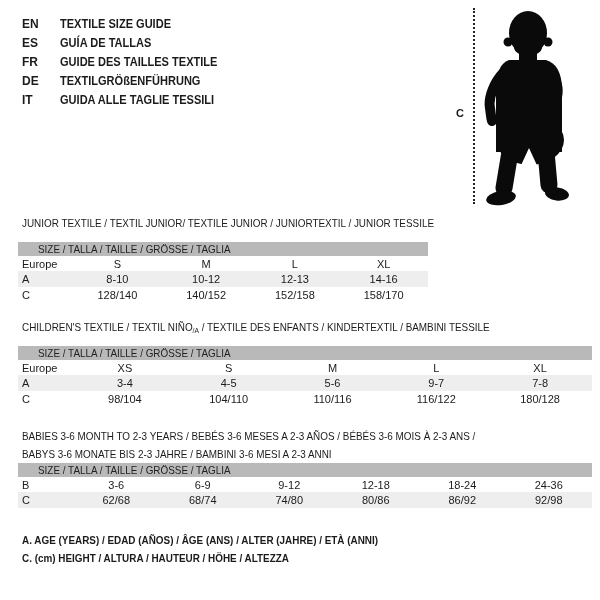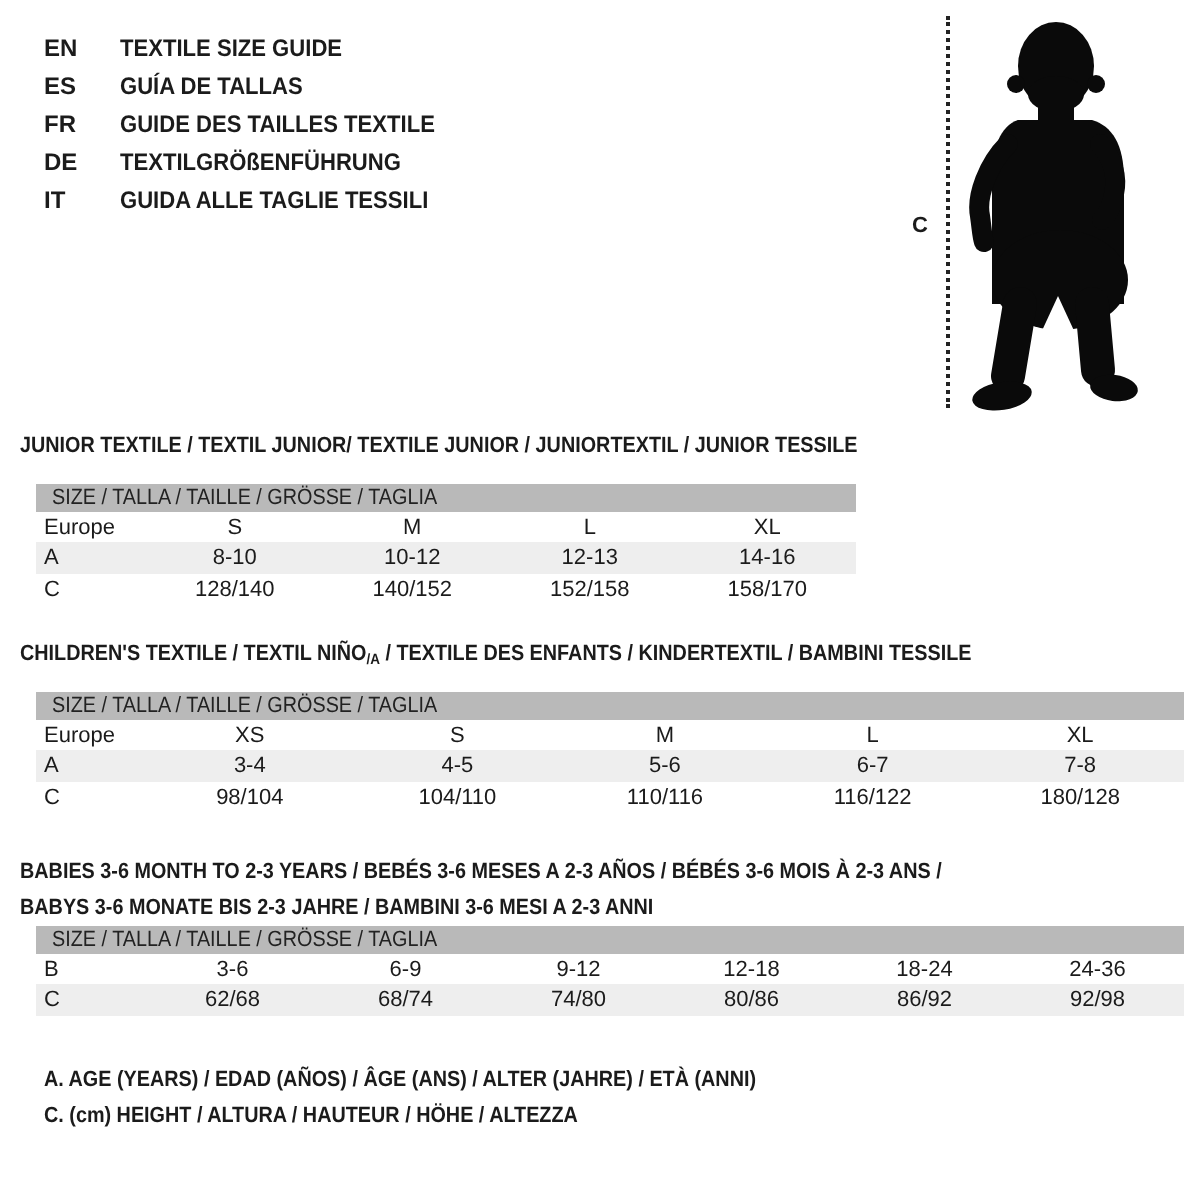--- a/index.html
+++ b/index.html
@@ -15,32 +15,32 @@
   .lang-row{display:flex;align-items:flex-end;}
   .lang-code{width:38px;flex:0 0 38px;}
   .lang-text{display:inline-block;transform:scaleX(0.92);transform-origin:0 50%;white-space:nowrap;}
 
   
   .measure-line{position:absolute;left:473px;top:8px;height:196px;width:0;border-left:2px dotted #222;}
   .measure-label{position:absolute;left:456px;top:107px;font-size:11px;font-weight:bold;}
   .toddler{position:absolute;left:484px;top:2px;width:108px;height:206px;}
 
   
-  .sec-heading{position:absolute;left:10px;font-size:11px;font-weight:bold;line-height:12px;white-space:nowrap;}
+  .sec-heading{position:absolute;left:22px;font-size:11px;font-weight:normal;line-height:12px;white-space:nowrap;}
   .h1pos{top:217px;}
   .h2pos{top:321px;}
   .h3pos{top:427px;line-height:18px;}
   .sub{font-size:7.5px;position:relative;top:2px;}
 
   
   .table{position:absolute;left:18px;font-size:11px;}
   .t1{top:242px;width:410px;}
   .t2{top:346px;width:574px;}
   .t3{top:463px;width:574px;}
-  .size-bar{height:14px;background:#b9b9b9;display:flex;align-items:center;padding-left:8px;box-sizing:border-box;color:#222;}
+  .size-bar{height:14px;background:#b9b9b9;display:flex;align-items:center;padding-left:20px;box-sizing:border-box;color:#222;}
   .t-row{display:flex;align-items:center;height:16px;}
   .t-row.h15{height:15px;}
   .t-label{width:55px;flex:0 0 55px;padding-left:4px;box-sizing:border-box;}
   .t-cell{flex:1;text-align:center;}
   .shaded{background:#eeeeee;}
 
   
   .legend{position:absolute;left:22px;top:531px;font-size:11px;font-weight:bold;line-height:18px;}
   .legend-line{white-space:nowrap;}
 </style>
@@ -142,21 +142,21 @@
       <span class="t-cell">S</span>
       <span class="t-cell">M</span>
       <span class="t-cell">L</span>
       <span class="t-cell">XL</span>
     </div>
     <div class="t-row shaded">
       <span class="t-label">A</span>
       <span class="t-cell">3-4</span>
       <span class="t-cell">4-5</span>
       <span class="t-cell">5-6</span>
-      <span class="t-cell">6-7</span>
+      <span class="t-cell">9-7</span>
       <span class="t-cell">7-8</span>
     </div>
     <div class="t-row">
       <span class="t-label">C</span>
       <span class="t-cell">98/104</span>
       <span class="t-cell">104/110</span>
       <span class="t-cell">110/116</span>
       <span class="t-cell">116/122</span>
       <span class="t-cell">180/128</span>
     </div>

